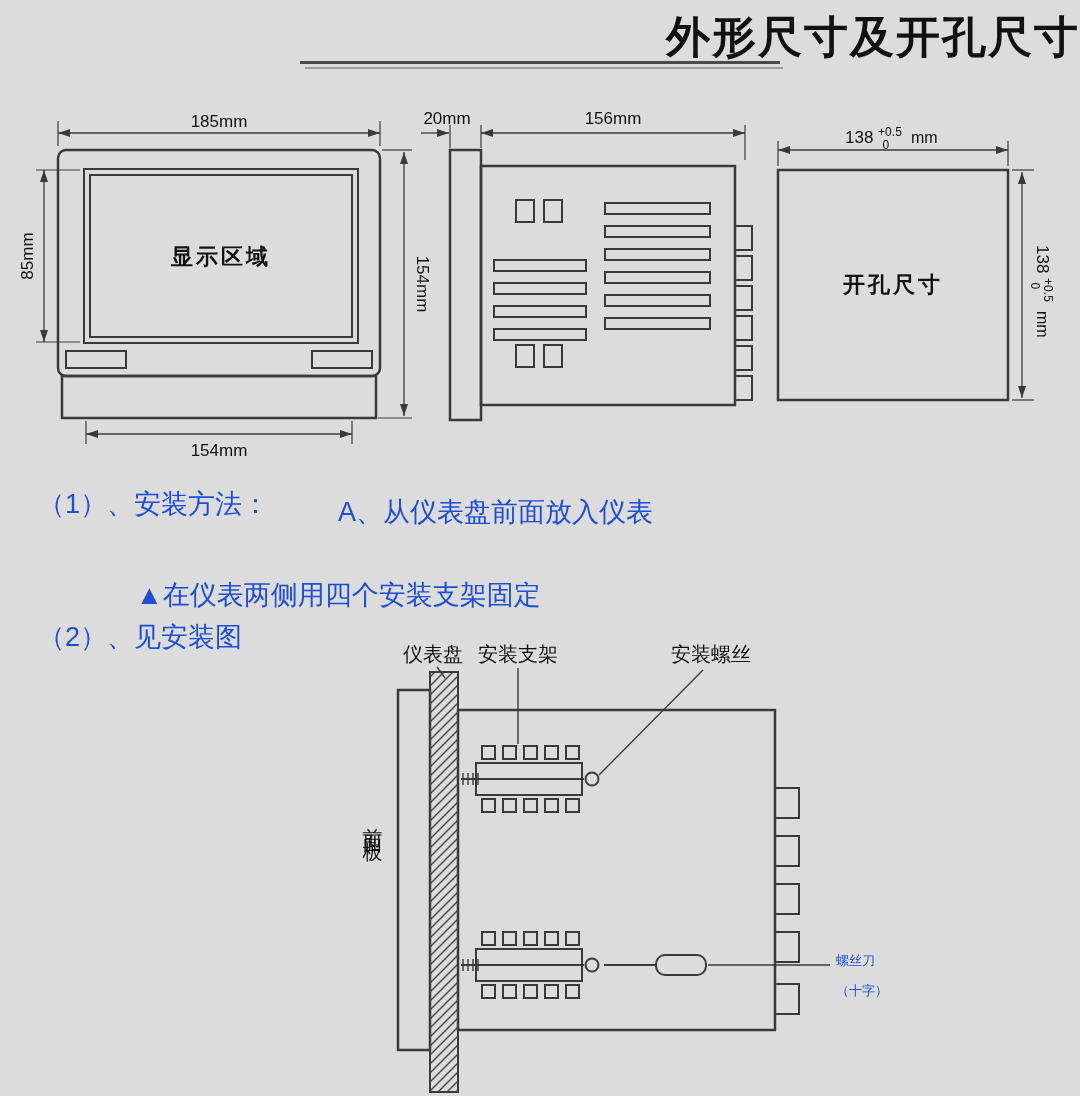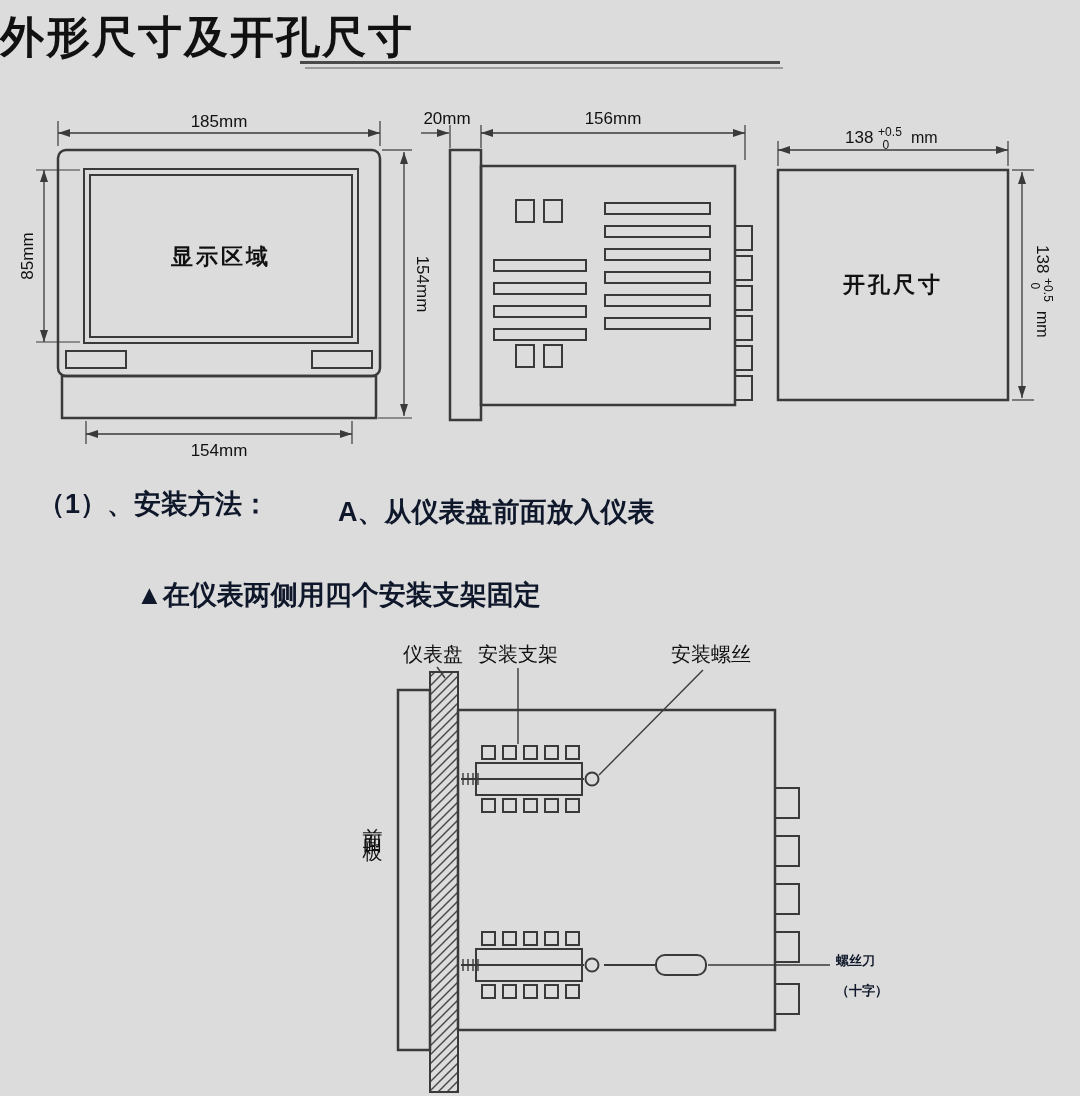--- a/index.html
+++ b/index.html
@@ -1,26 +1,26 @@
 <!DOCTYPE html>
 <html><head>
 <meta charset="utf-8">
 <style>
   html,body { margin:0; padding:0; }
   body { font-family:"Liberation Sans", sans-serif; }
   .page { position:relative; width:1080px; height:1096px; background:#dcdcdc; overflow:hidden; }
   .page svg { position:absolute; left:0; top:0; }
 
-  .title { position:absolute; left:0; top:8px; width:1080px; text-align:left;
+  .title { position:absolute; left:0; top:8px; width:1080px; text-align:right;
            font-size:44px; font-weight:bold; letter-spacing:2px; color:#111; }
   .rule  { position:absolute; }
   .rule1 { left:300px; top:61px; width:480px; height:3px; background:#4a4a4a; }
   .rule2 { left:305px; top:67px; width:478px; height:2px; background:#9b9b9b; }
 
-  .txt { position:absolute; font-size:27px; color:#0f172a; white-space:nowrap;font-weight:bold; }
+  .txt { position:absolute; font-size:27px; color:#1d4ed8; white-space:nowrap; }
   .pre { white-space:pre-line; }
   .vtxt { position:absolute; left:360px; top:812px; writing-mode:vertical-rl;
           text-orientation:upright; font-size:20px; letter-spacing:7px; color:#111; }
 
   
   .s3  { fill:none; stroke:#3a3a3a; stroke-width:2.5; }
   .s2  { fill:none; stroke:#3a3a3a; stroke-width:2; }
   .s1  { fill:none; stroke:#3a3a3a; stroke-width:1.4; }
   .dim { fill:none; stroke:#3a3a3a; stroke-width:1.3; }
   .ext { fill:none; stroke:#3a3a3a; stroke-width:1.2; }
@@ -226,17 +226,18 @@
     </g>
   </svg>
 
   <div class="title">外形尺寸及开孔尺寸</div>
   <div class="rule rule1"></div>
   <div class="rule rule2"></div>
 
   <div class="txt" style="left:38px; top:486px;">（1）、安装方法：</div>
   <div class="txt" style="left:338px; top:494px;">A、从仪表盘前面放入仪表</div>
   <div class="txt" style="left:136px; top:577px;">▲在仪表两侧用四个安装支架固定</div>
+  <div class="txt" style="left:38px; top:619px;">（2）、见安装图</div>
 
   <div class="vtxt">前面板</div>
   <div class="txt pre" style="left:836px; top:946px; font-size:13px; line-height:30px;">螺丝刀
 （十字）</div>
 </div>
 
 </body></html>

